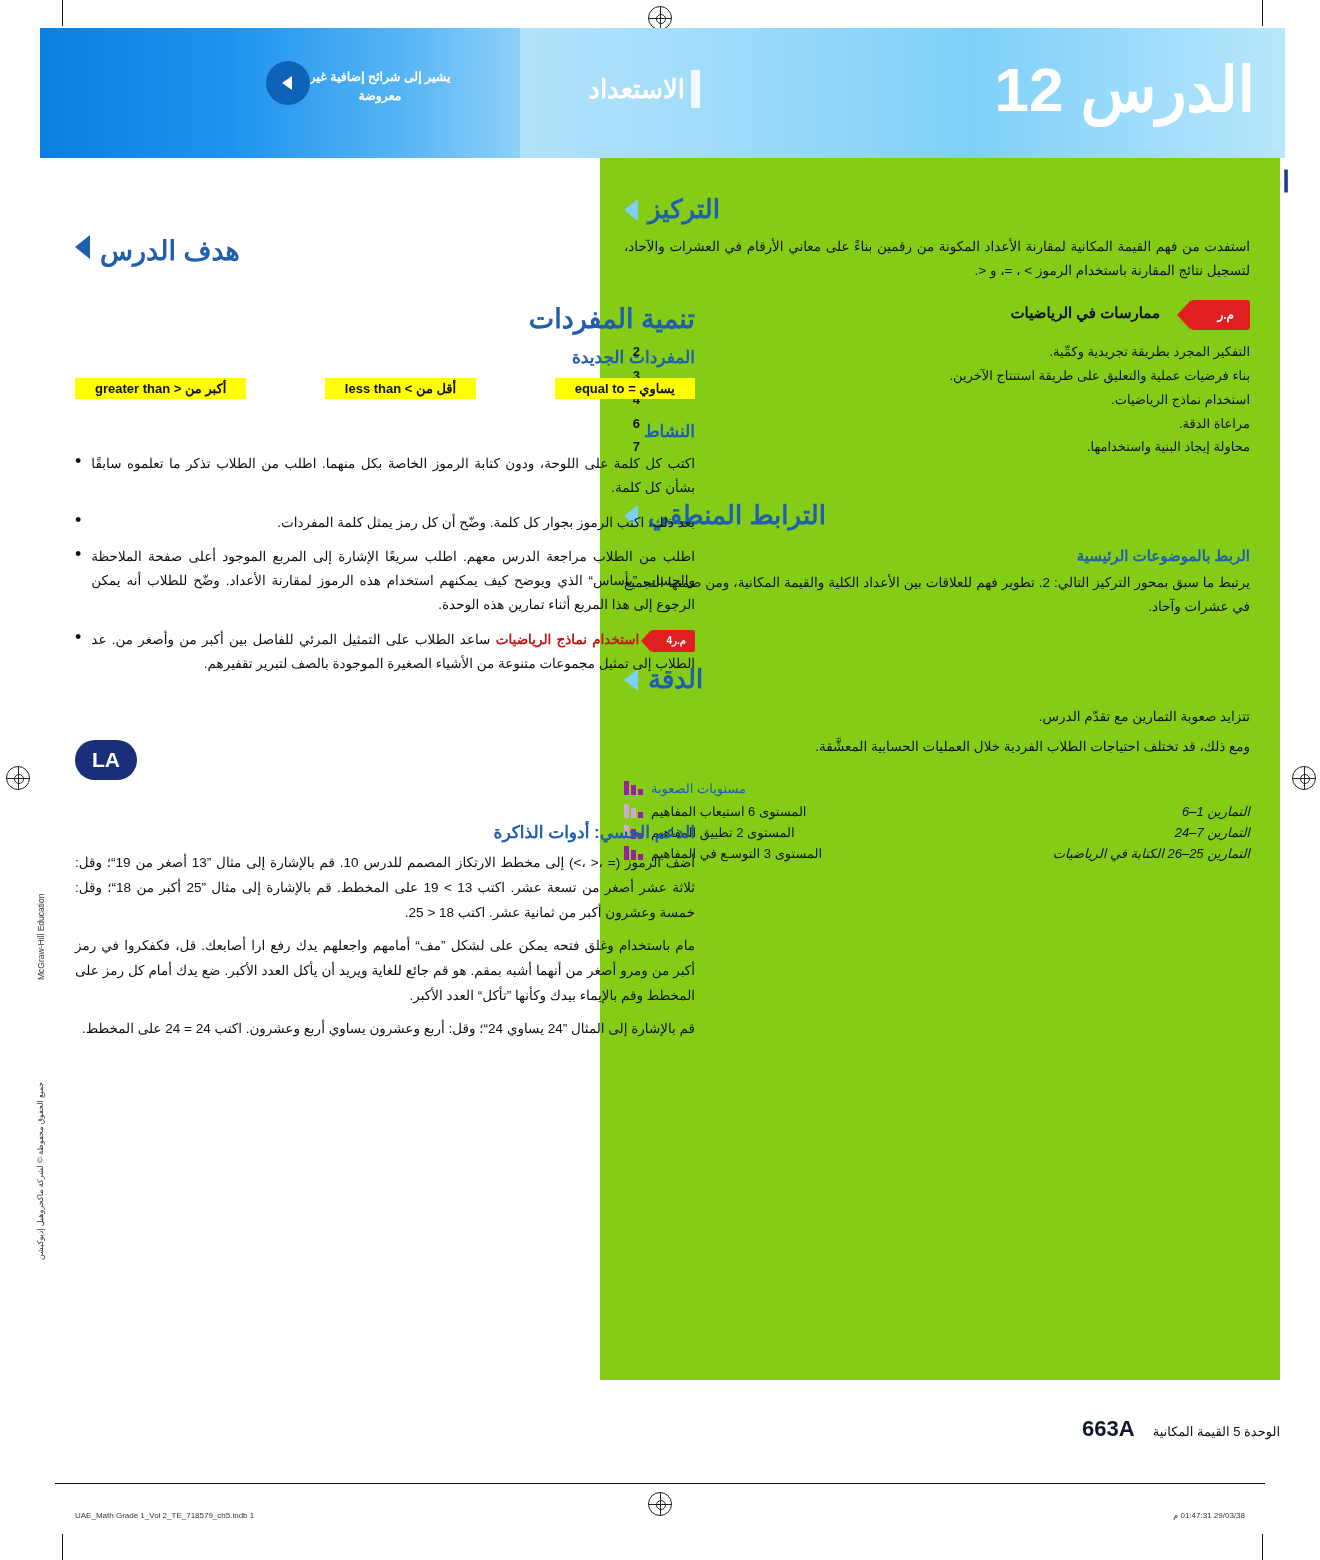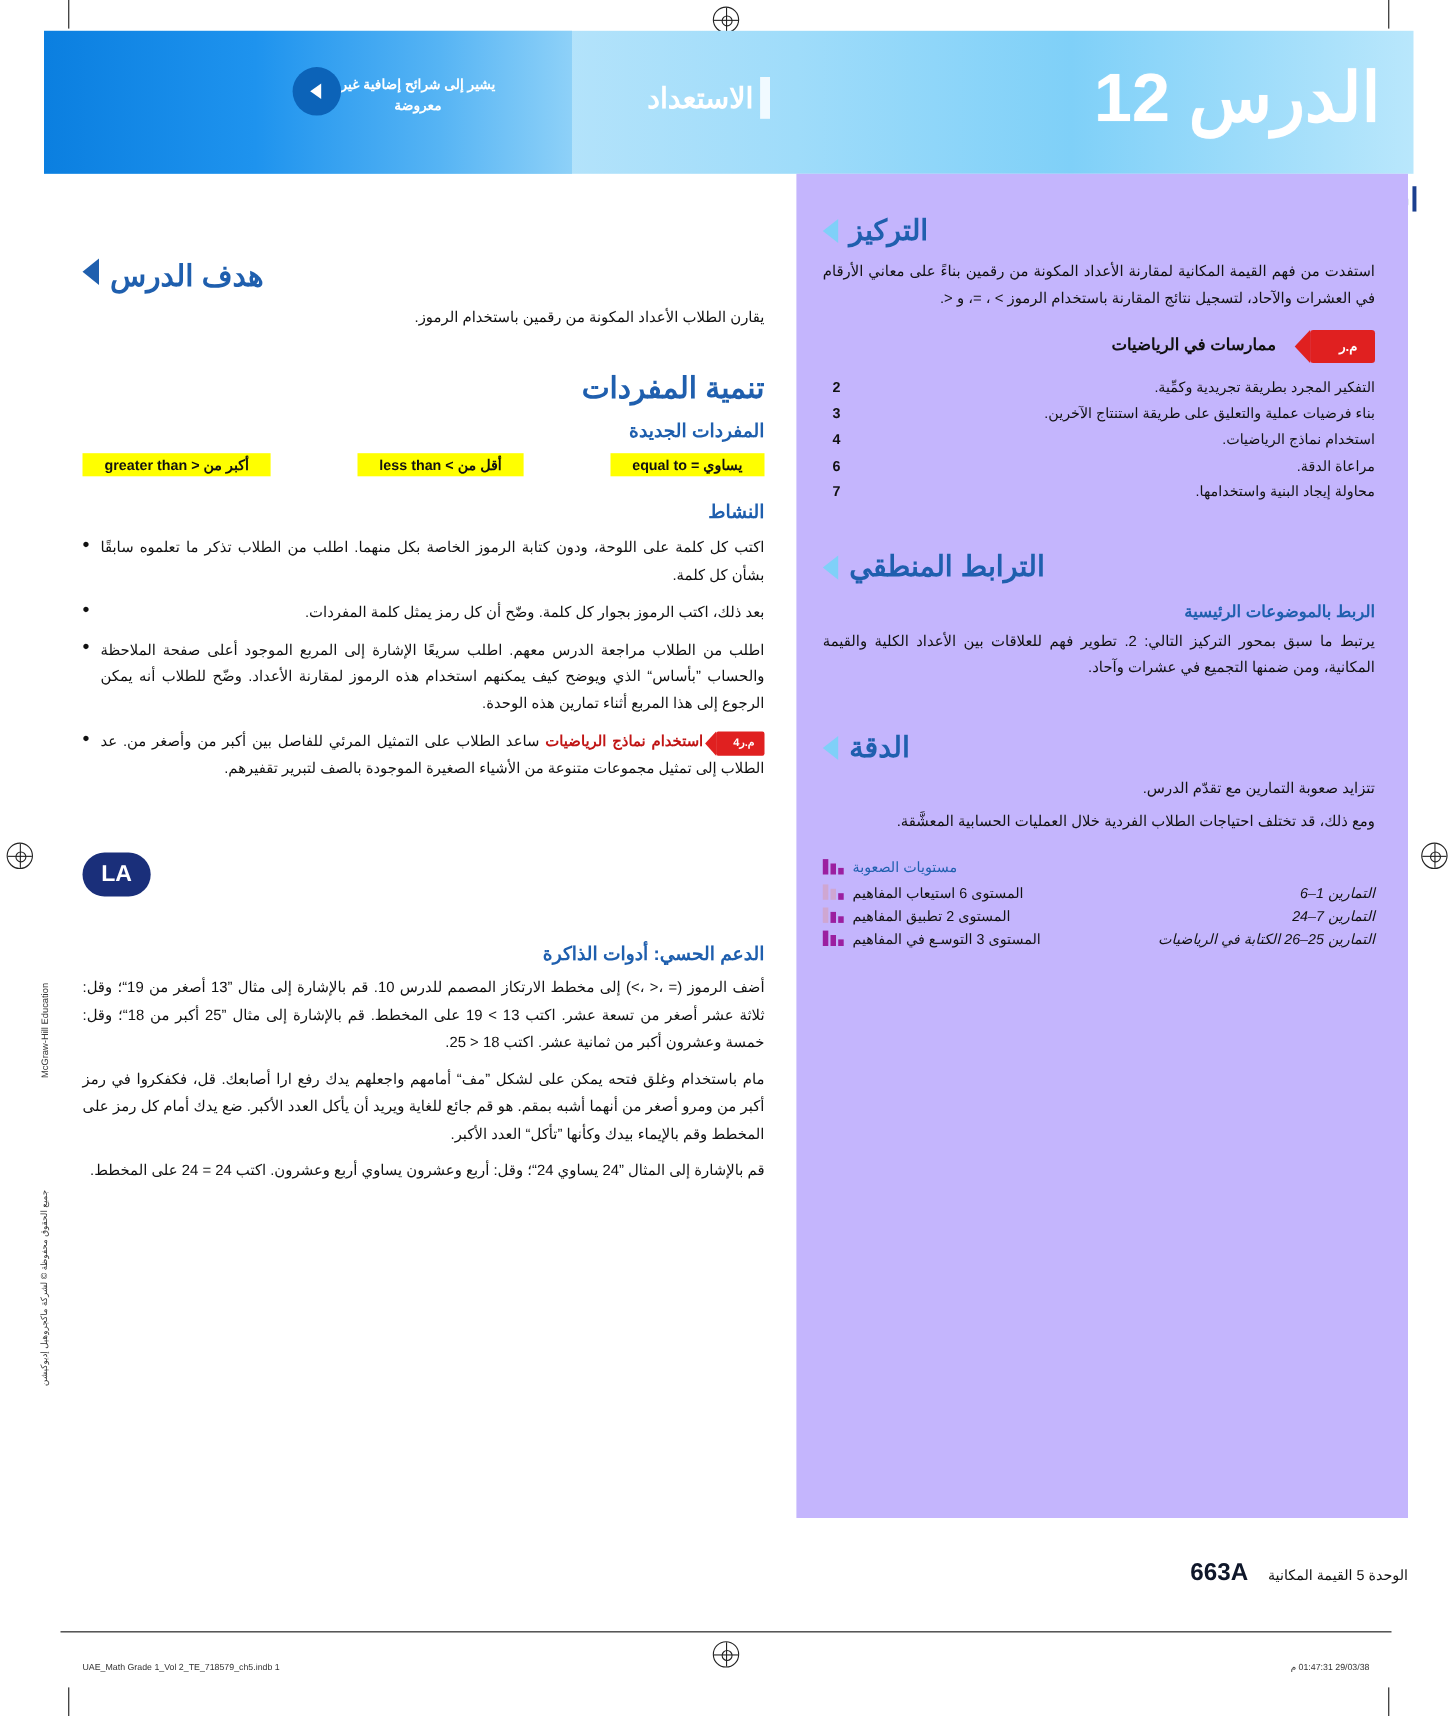--- a/index.html
+++ b/index.html
@@ -51,22 +51,22 @@
     font-size:12.5px;color:#ffffff;line-height:1.5;font-weight:bold;
   }
   .hdr-arrow{
     position:absolute;right:975px;top:33px;width:44px;height:44px;border-radius:50%;
     background:#0c63b8;display:flex;align-items:center;justify-content:center;
   }
   .hdr-arrow svg{display:block;}
 
   
   .rightcol{
-    position:absolute;right:40px;top:158px;width:556px;bottom:180px;
-    background:#c4b5fd;
+    position:absolute;right:40px;top:158px;width:680px;bottom:180px;
+    background:#84cc16;
   }
   .rc-inner{padding:36px 30px 20px 24px;}
   .sec-head{
     display:flex;align-items:center;gap:10px;flex-direction:row-reverse;
     justify-content:flex-start;margin-bottom:10px;
   }
   .sec-head h2{
     margin:0;font-size:26px;color:#1f5fae;font-weight:bold;
   }
   .tri{
@@ -309,21 +309,20 @@
 
     </div>
   </div>
 
   <div class="leftcol">
 
     <div class="lc-head">
       <span class="tri-b"></span>
       <h2>هدف الدرس</h2>
     </div>
-    <p class="lc-p">يقارن الطلاب الأعداد المكونة من رقمين باستخدام الرموز.</p>
 
     <h2 class="lc-h2">تنمية المفردات</h2>
     <h3 class="lc-h3">المفردات الجديدة</h3>
     <div class="vocab-row">
       <span class="vocab">يساوي = equal to</span>
       <span class="vocab">أقل من &gt; less than</span>
       <span class="vocab">أكبر من &lt; greater than</span>
     </div>
 
     <h3 class="lc-h3b">النشاط</h3>

